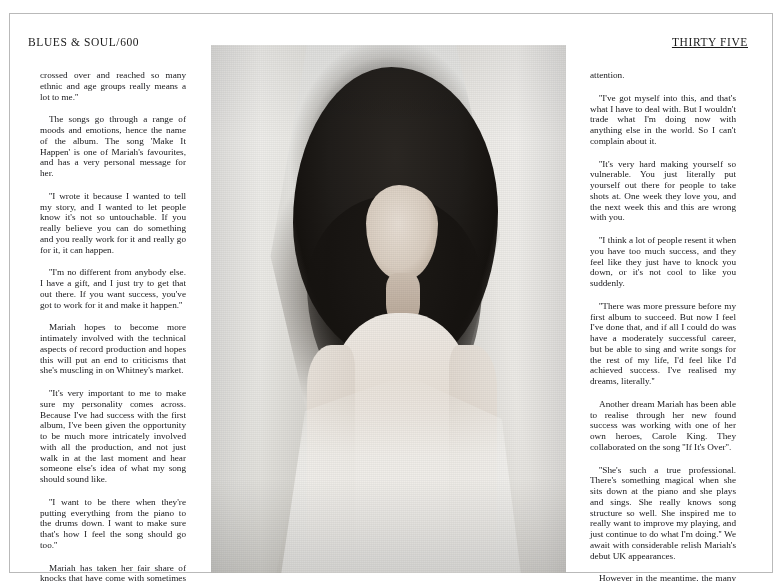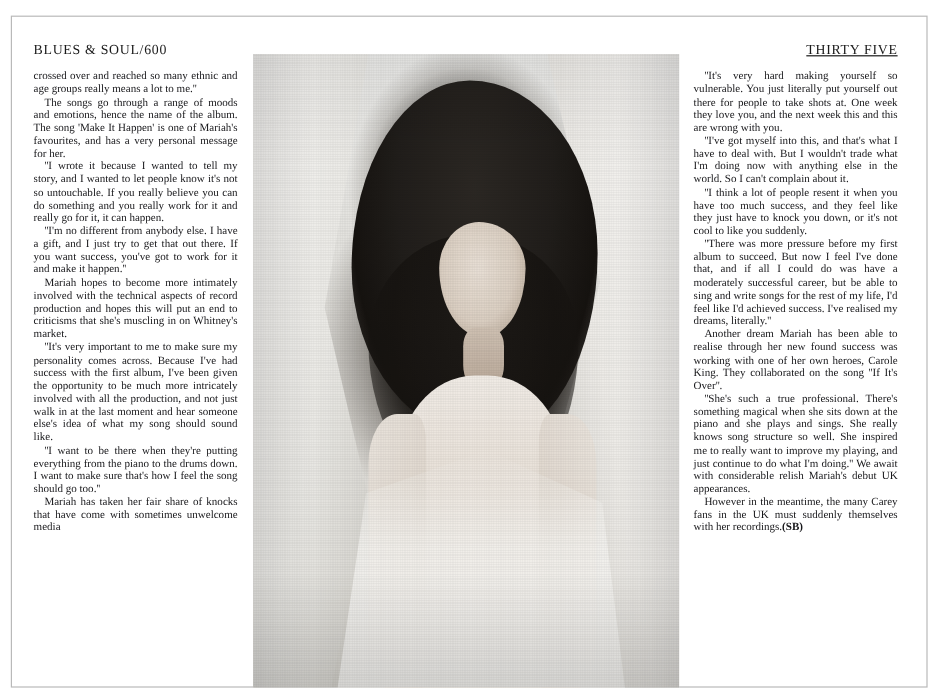--- a/index.html
+++ b/index.html
@@ -53,21 +53,21 @@
     line-height: 10.75px;
     color: #17171a;
     text-align: justify;
     text-justify: inter-word;
     hyphens: none;
   }
   .col.left { left: 28px; }
   .col.right { left: 578px; width: 170px; }
 
   .col p {
-    margin: 0;
+    margin: 12px;
   }
   .col p.indent {
     text-indent: 9px;
   }
 
   
   .photo {
     position: absolute;
     left: 211px;
     top: 45px;
@@ -208,22 +208,23 @@
       <div class="arm-l"></div>
       <div class="arm-r"></div>
       <div class="drape d3"></div>
       <div class="shadowband"></div>
       <div class="grain"></div>
     </div>
 
   </div>
 
   <div class="col right">
+    <p>attention.</p>
+    <p class="indent">''I've got myself into this, and that's what I have to deal with. But I wouldn't trade what I'm doing now with anything else in the world. So I can't complain about it.</p>
     <p class="indent">''It's very hard making yourself so vulnerable. You just literally put yourself out there for people to take shots at. One week they love you, and the next week this and this are wrong with you.</p>
-    <p class="indent">''I've got myself into this, and that's what I have to deal with. But I wouldn't trade what I'm doing now with anything else in the world. So I can't complain about it.</p>
     <p class="indent">''I think a lot of people resent it when you have too much success, and they feel like they just have to knock you down, or it's not cool to like you suddenly.</p>
     <p class="indent">''There was more pressure before my first album to succeed. But now I feel I've done that, and if all I could do was have a moderately successful career, but be able to sing and write songs for the rest of my life, I'd feel like I'd achieved success. I've realised my dreams, literally.''</p>
     <p class="indent">Another dream Mariah has been able to realise through her new found success was working with one of her own heroes, Carole King. They collaborated on the song ''If It's Over''.</p>
     <p class="indent">''She's such a true professional. There's something magical when she sits down at the piano and she plays and sings. She really knows song structure so well. She inspired me to really want to improve my playing, and just continue to do what I'm doing.'' We await with considerable relish Mariah's debut UK appearances.</p>
     <p class="indent"><span>However in the meantime, the many Carey fans in the UK must suddenly themselves with her recordings.</span><span class="sb">(SB)</span></p>
   </div>
 
 </div>
 
 </body></html>

